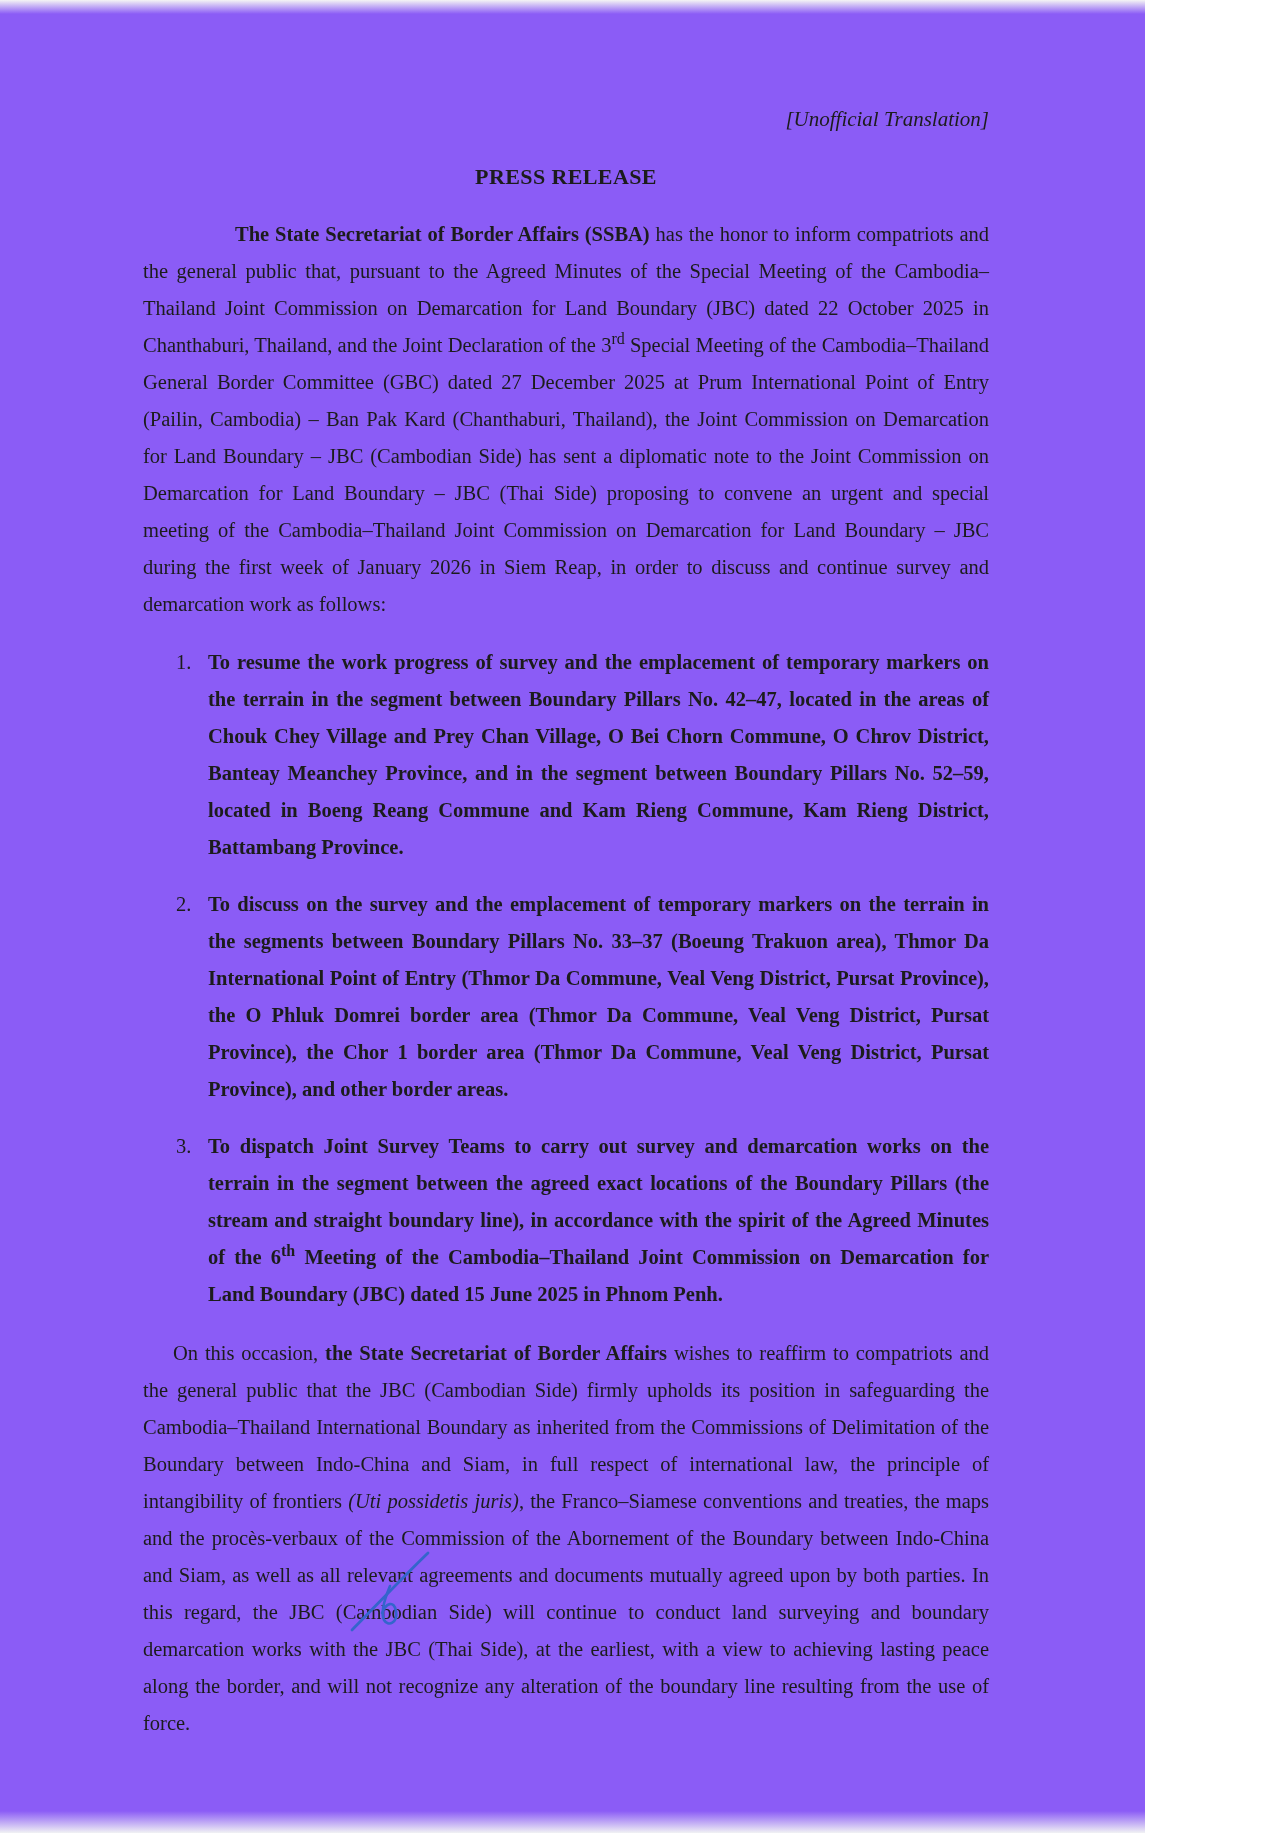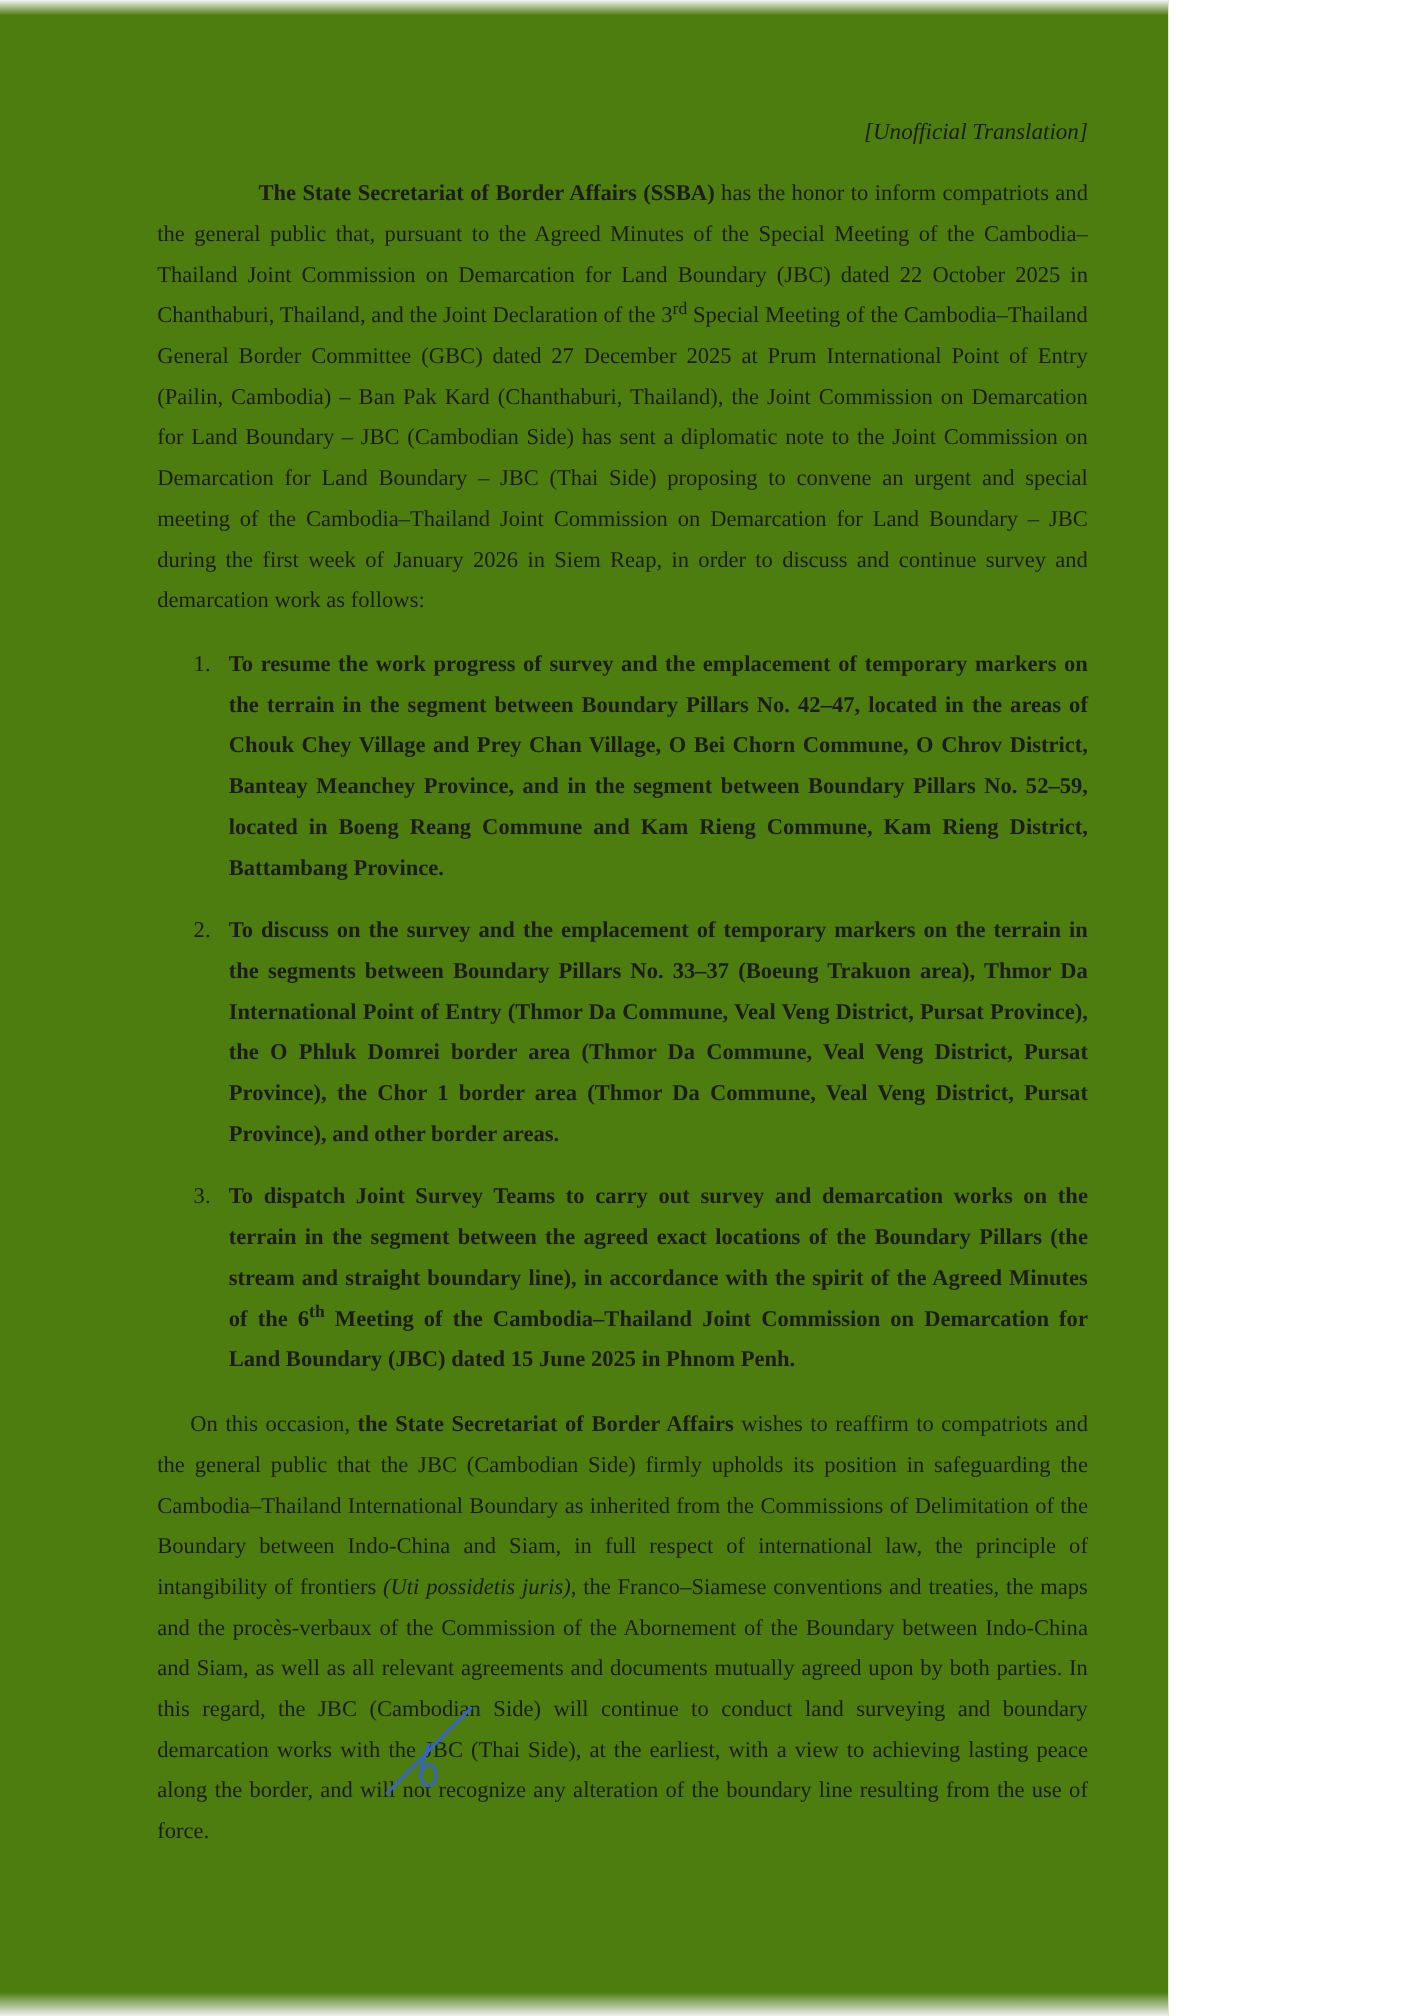--- a/index.html
+++ b/index.html
@@ -2,23 +2,23 @@
 <html><head>
 <meta charset="utf-8">
 <style>
   html, body {
     margin: 0;
     padding: 0;
     background: #ffffff;
   }
   .page {
     position: relative;
-    width: 1062px;
+    width: 1145px;
     height: 1833px;
-    background: #4d7c0f;
+    background: #8b5cf6;
     font-family: "Liberation Serif", serif;
     color: #1c1c1c;
     overflow: hidden;
   }
   .scan-band-top {
     position: absolute;
     top: 0; left: 0; right: 0;
     height: 14px;
     background: linear-gradient(#f4f4f4, rgba(255,255,255,0));
   }
@@ -108,20 +108,21 @@
 <body>
 
 <div class="page">
 
   <div class="scan-band-top"></div>
 
   <div class="content">
 
     <div class="translation-note">[Unofficial Translation]</div>
 
+    <div class="doc-title">PRESS RELEASE</div>
 
     <p class="para intro-para"><span class="bold">The State Secretariat of Border Affairs (SSBA)</span><span> has the honor to inform compatriots and the general public that, pursuant to the Agreed Minutes of the Special Meeting of the Cambodia–Thailand Joint Commission on Demarcation for Land Boundary (JBC) dated 22 October 2025 in Chanthaburi, Thailand, and the Joint Declaration of the 3</span><span class="sup">rd</span><span> Special Meeting of the Cambodia–Thailand General Border Committee (GBC) dated 27 December 2025 at Prum International Point of Entry (Pailin, Cambodia) – Ban Pak Kard (Chanthaburi, Thailand), the Joint Commission on Demarcation for Land Boundary – JBC (Cambodian Side) has sent a diplomatic note to the Joint Commission on Demarcation for Land Boundary – JBC (Thai Side) proposing to convene an urgent and special meeting of the Cambodia–Thailand Joint Commission on Demarcation for Land Boundary – JBC during the first week of January 2026 in Siem Reap, in order to discuss and continue survey and demarcation work as follows:</span></p>
 
     <div class="num-list">
 
       <div class="list-item">
         <div class="list-num">1.</div>
         <div class="list-text">To resume the work progress of survey and the emplacement of temporary markers on the terrain in the segment between Boundary Pillars No. 42–47, located in the areas of Chouk Chey Village and Prey Chan Village, O Bei Chorn Commune, O Chrov District, Banteay Meanchey Province, and in the segment between Boundary Pillars No. 52–59, located in Boeng Reang Commune and Kam Rieng Commune, Kam Rieng District, Battambang Province.</div>
       </div>
 

